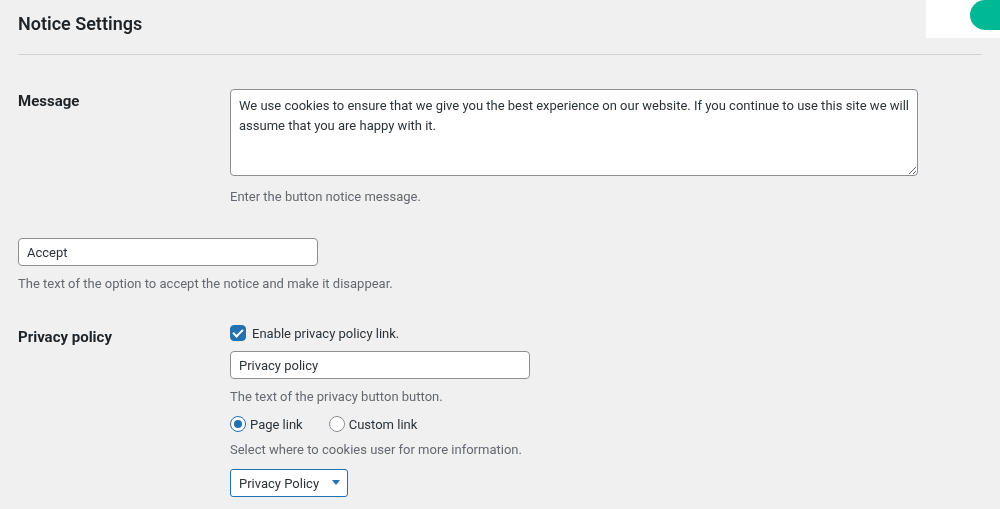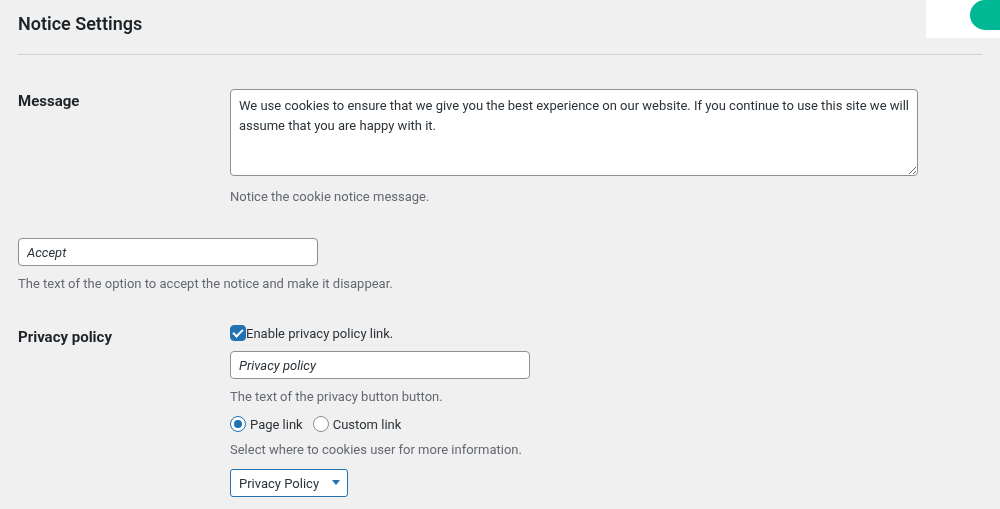--- a/index.html
+++ b/index.html
@@ -68,31 +68,31 @@
     input[type="text"].regular-text {
       width: 300px;
       height: 28px;
       padding: 0 8px;
       border: 1px solid #8c8f94;
       border-radius: 4px;
       background: #fff;
       font-family: inherit;
       font-size: 13px;
       color: #2c3338;
-      font-style: italic;
     }
     .checkbox-line, .radio-line {
       display: flex;
       align-items: center;
+      gap: 6px;
       margin-bottom: 10px;
       font-size: 13px;
       color: #2c3338;
     }
     .radio-line {
-      gap: 0;
+      gap: 16px;
     }
     .radio-line label {
       display: flex;
       align-items: center;
       margin-right: 10px;
     }
     input[type="checkbox"] {
       width: 16px;
       height: 16px;
       appearance: none;
@@ -203,21 +203,21 @@
 
 <div class="page">
 
   <h2 class="section-title">Notice Settings</h2>
   <hr class="divider">
 
   <div class="form-row">
     <div class="form-label">Message</div>
     <div class="form-field">
       <textarea class="msg" style="">We use cookies to ensure that we give you the best experience on our website. If you continue to use this site we will assume that you are happy with it.</textarea>
-      <p class="description">Notice the cookie notice message.</p>
+      <p class="description">Enter the button notice message.</p>
     </div>
   </div>
 
   <div class="form-row">
     <div class="form-field">
       <input type="text" class="regular-text" value="Accept" style="">
       <p class="description">The text of the option to accept the notice and make it disappear.</p>
     </div>
   </div>
 

